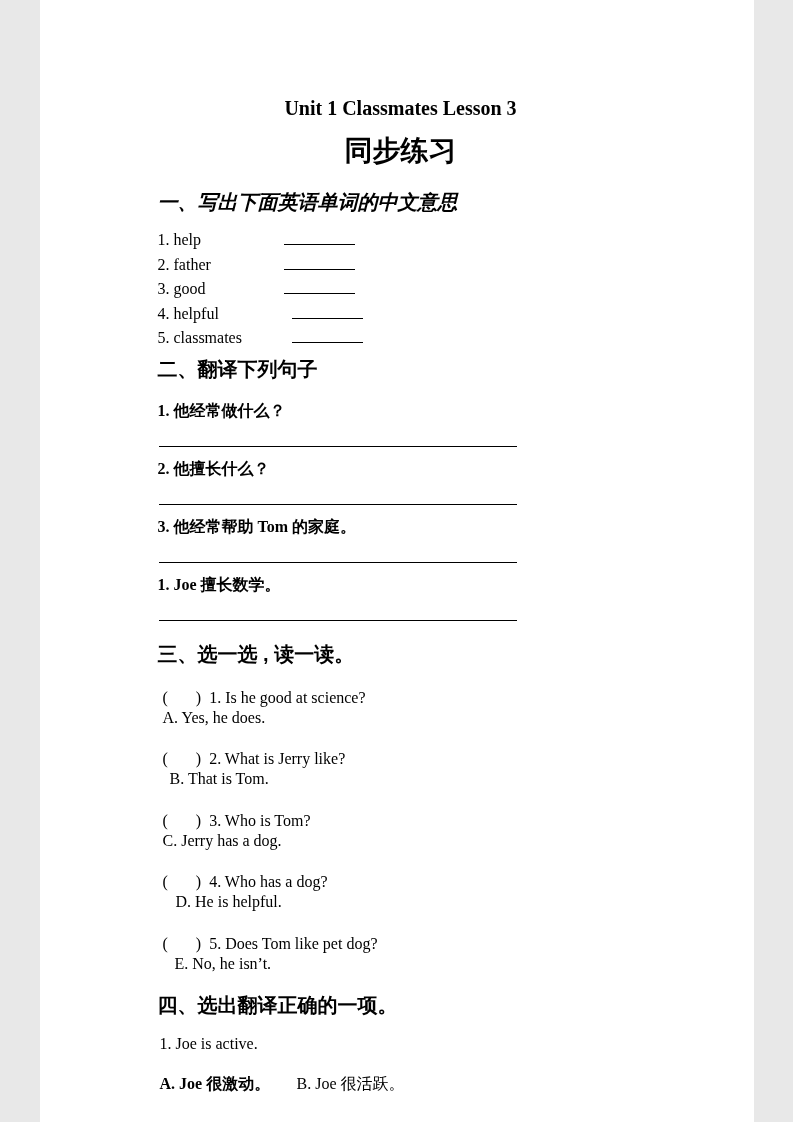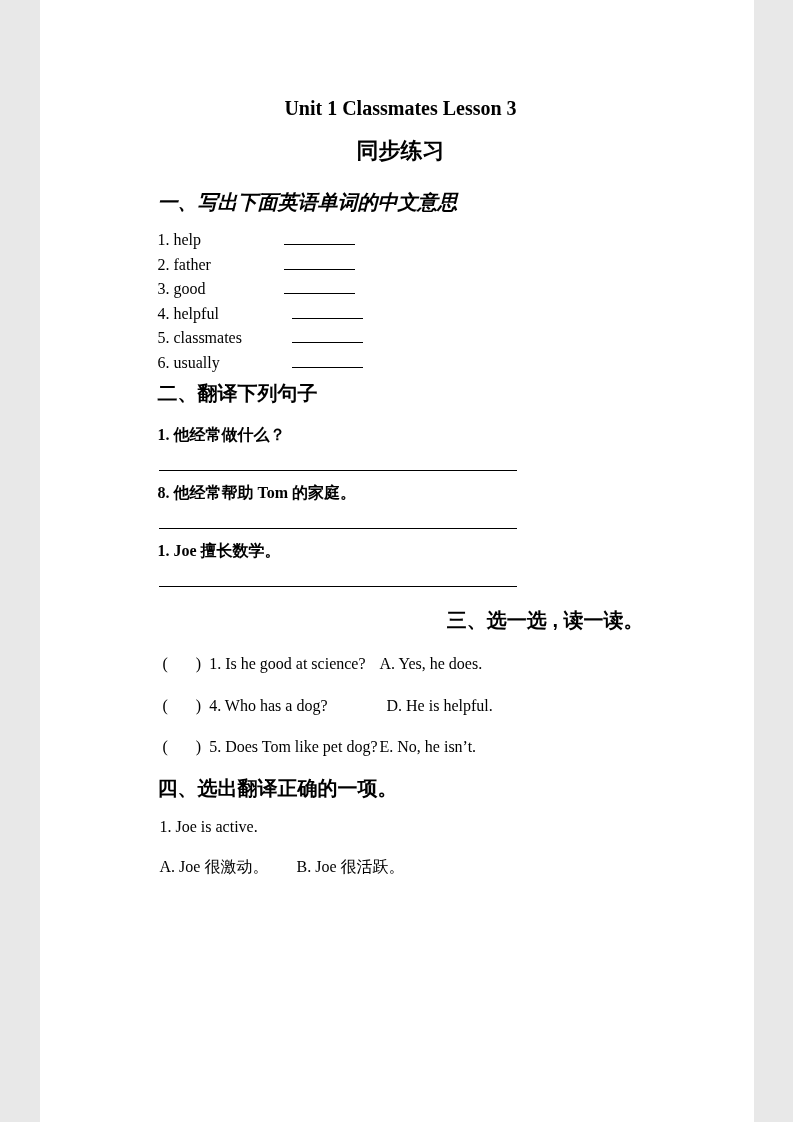--- a/index.html
+++ b/index.html
@@ -19,32 +19,32 @@
     margin:0;
     text-align:center;
     font-family:"Liberation Serif","DejaVu Serif",serif;
     font-size:20px;font-weight:bold;
     line-height:24px;
   }
   .doc-subtitle{
     margin:18px 0 0 0;
     text-align:center;
     font-family:"Liberation Sans","DejaVu Sans",sans-serif;
-    font-size:22px;font-weight:bold;
+    font-size:28px;font-weight:bold;
     line-height:26px;
   }
   .sec-heading{
     margin:0;
     font-family:"Liberation Sans","DejaVu Sans",sans-serif;
     font-size:20px;font-weight:bold;
     line-height:24px;
   }
   .sec1-heading{margin-top:26px;font-style:italic;}
   .sec2-heading{margin-top:6px;}
-  .sec3-heading{margin-top:21px;text-align:right;}
+  .sec3-heading{margin-top:21px;}
   .sec4-heading{margin-top:19px;}
 
   
   .vocab-list{margin-top:14px;}
   .vocab-row{line-height:24.5px;white-space:nowrap;}
   .vocab-label{display:inline-block;width:126px;}
   .vocab-blank{
     display:inline-block;width:71px;height:14px;
     border-bottom:1px solid #000;
   }
@@ -53,32 +53,32 @@
   
   .trans-item p{margin:12px 0 0 0;line-height:20px;font-weight:bold;}
   .trans-item:first-of-type p{margin-top:20px;}
   .writing-line{
     height:0;border-top:1px solid #000;
     width:358px;margin:25px 0 0 1px;
   }
 
   
   .match-list{margin-top:0;}
-  .match-row{display:flex;line-height:20px;margin-top:21.5px;margin-left:5px;}
+  .match-row{display:flex;line-height:20px;margin-top:21.5px;margin-left:5px;flex-direction:column;}
   .match-row:first-child{margin-top:22px;}
   .match-q{display:inline-block;width:217px;white-space:pre;}
   .match-a{white-space:pre;}
   .match-row:nth-child(2) .match-a{margin-left:7px;}
   .match-row:nth-child(4) .match-a{margin-left:13px;}
   .match-row:nth-child(5) .match-a{margin-left:12px;}
 
   
   .choice-stem{margin:17px 0 0 2px;line-height:20px;}
   .choice-options{margin:20px 0 0 2px;line-height:20px;white-space:nowrap;}
-  .choice-a{display:inline-block;width:137px;}
+  .choice-a{display:inline-block;width:137px;font-weight:bold;}
 </style>
 </head>
 <body>
 
 <div class="page">
 
   <h1 class="doc-title">Unit 1 Classmates Lesson 3</h1>
   <h2 class="doc-subtitle">同步练习</h2>
 
   <h3 class="sec-heading sec1-heading">一、写出下面英语单词的中文意思</h3>
@@ -91,46 +91,55 @@
     </div>
     <div class="vocab-row">
       <span class="vocab-label">3. good</span><span class="vocab-blank"></span>
     </div>
     <div class="vocab-row">
       <span class="vocab-label">4. helpful</span><span class="vocab-blank"></span>
     </div>
     <div class="vocab-row">
       <span class="vocab-label">5. classmates</span><span class="vocab-blank"></span>
     </div>
-    <div class="vocab-row">
-      <span class="vocab-label">6. usually</span><span class="vocab-blank"></span>
-    </div>
   </div>
 
   <h3 class="sec-heading sec2-heading">二、翻译下列句子</h3>
   <div class="trans-list">
     <div class="trans-item">
       <p>1. 他经常做什么？</p>
       <div class="writing-line"></div>
     </div>
     <div class="trans-item">
-      <p>8. 他经常帮助 Tom 的家庭。</p>
+      <p>2. 他擅长什么？</p>
+      <div class="writing-line"></div>
+    </div>
+    <div class="trans-item">
+      <p>3. 他经常帮助 Tom 的家庭。</p>
       <div class="writing-line"></div>
     </div>
     <div class="trans-item">
       <p>1. Joe 擅长数学。</p>
       <div class="writing-line"></div>
     </div>
   </div>
 
   <h3 class="sec-heading sec3-heading">三、选一选 , 读一读。</h3>
   <div class="match-list">
     <div class="match-row">
       <span class="match-q">(       )  1. Is he good at science?</span>
       <span class="match-a">A. Yes, he does.</span>
+    </div>
+    <div class="match-row">
+      <span class="match-q">(       )  2. What is Jerry like?</span>
+      <span class="match-a">B. That is Tom.</span>
+    </div>
+    <div class="match-row">
+      <span class="match-q">(       )  3. Who is Tom?</span>
+      <span class="match-a">C. Jerry has a dog.</span>
     </div>
     <div class="match-row">
       <span class="match-q">(       )  4. Who has a dog?</span>
       <span class="match-a">D. He is helpful.</span>
     </div>
     <div class="match-row">
       <span class="match-q">(       )  5. Does Tom like pet dog?</span>
       <span class="match-a">E. No, he isn’t.</span>
     </div>
   </div>

